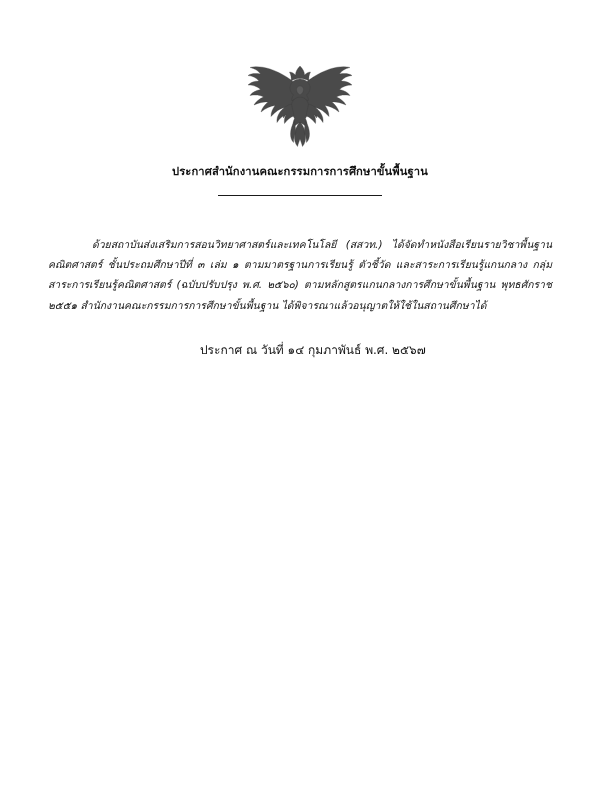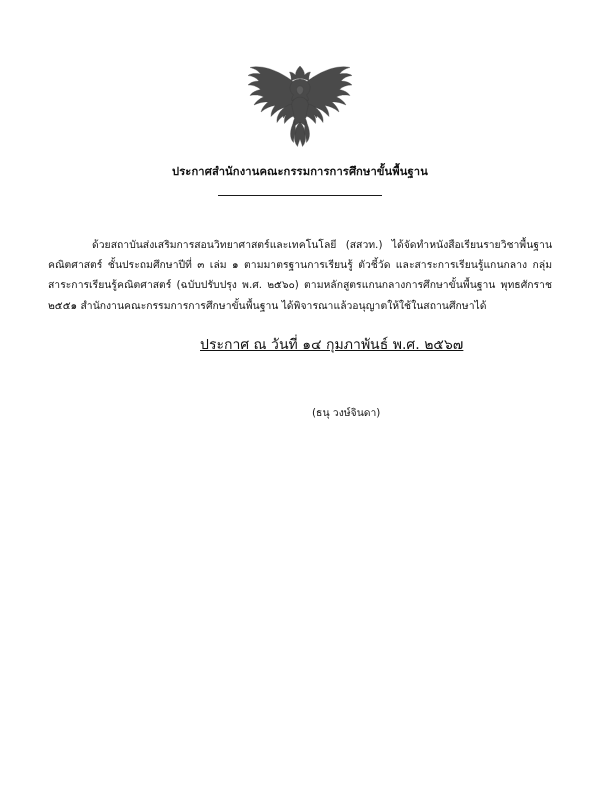--- a/index.html
+++ b/index.html
@@ -64,26 +64,26 @@
   .body-block {
     margin: 38px 48px 0 48px;
     font-size: 10.4px;
     line-height: 1.95;
     text-align: left;
   }
   .body-para {
     text-indent: 44px;
     text-align: justify;
     text-justify: inter-word;
+    font-style: italic;
   }
   .announce-line {
-    margin-top: 16px;
+    margin-top: 24px;
     padding-left: 152px;
-    font-size: 14px;
-    text-decoration: underline;
+    font-size: 12px;
   }
   
   .sign-block {
     margin-top: 44px;
     padding-left: 286px;
     font-size: 10.4px;
     line-height: 2.0;
     position: relative;
   }
   .sign-rank-row {
@@ -147,16 +147,15 @@
   <div class="divider-wrap">
     <div class="divider"></div>
   </div>
 
   <div class="body-block">
     <div class="body-para">ด้วยสถาบันส่งเสริมการสอนวิทยาศาสตร์และเทคโนโลยี (สสวท.) ได้จัดทำหนังสือเรียนรายวิชาพื้นฐานคณิตศาสตร์ ชั้นประถมศึกษาปีที่ ๓ เล่ม ๑ ตามมาตรฐานการเรียนรู้ ตัวชี้วัด และสาระการเรียนรู้แกนกลาง กลุ่มสาระการเรียนรู้คณิตศาสตร์ (ฉบับปรับปรุง พ.ศ. ๒๕๖๐) ตามหลักสูตรแกนกลางการศึกษาขั้นพื้นฐาน พุทธศักราช ๒๕๕๑ สำนักงานคณะกรรมการการศึกษาขั้นพื้นฐาน ได้พิจารณาแล้วอนุญาตให้ใช้ในสถานศึกษาได้</div>
     <div class="announce-line">ประกาศ ณ วันที่ ๑๔ กุมภาพันธ์ พ.ศ. ๒๕๖๗</div>
   </div>
 
   <div class="sign-block">
-    <div class="sign-name">(ธนุ  วงษ์จินดา)</div>
   </div>
 
 </div>
 
 </body></html>

